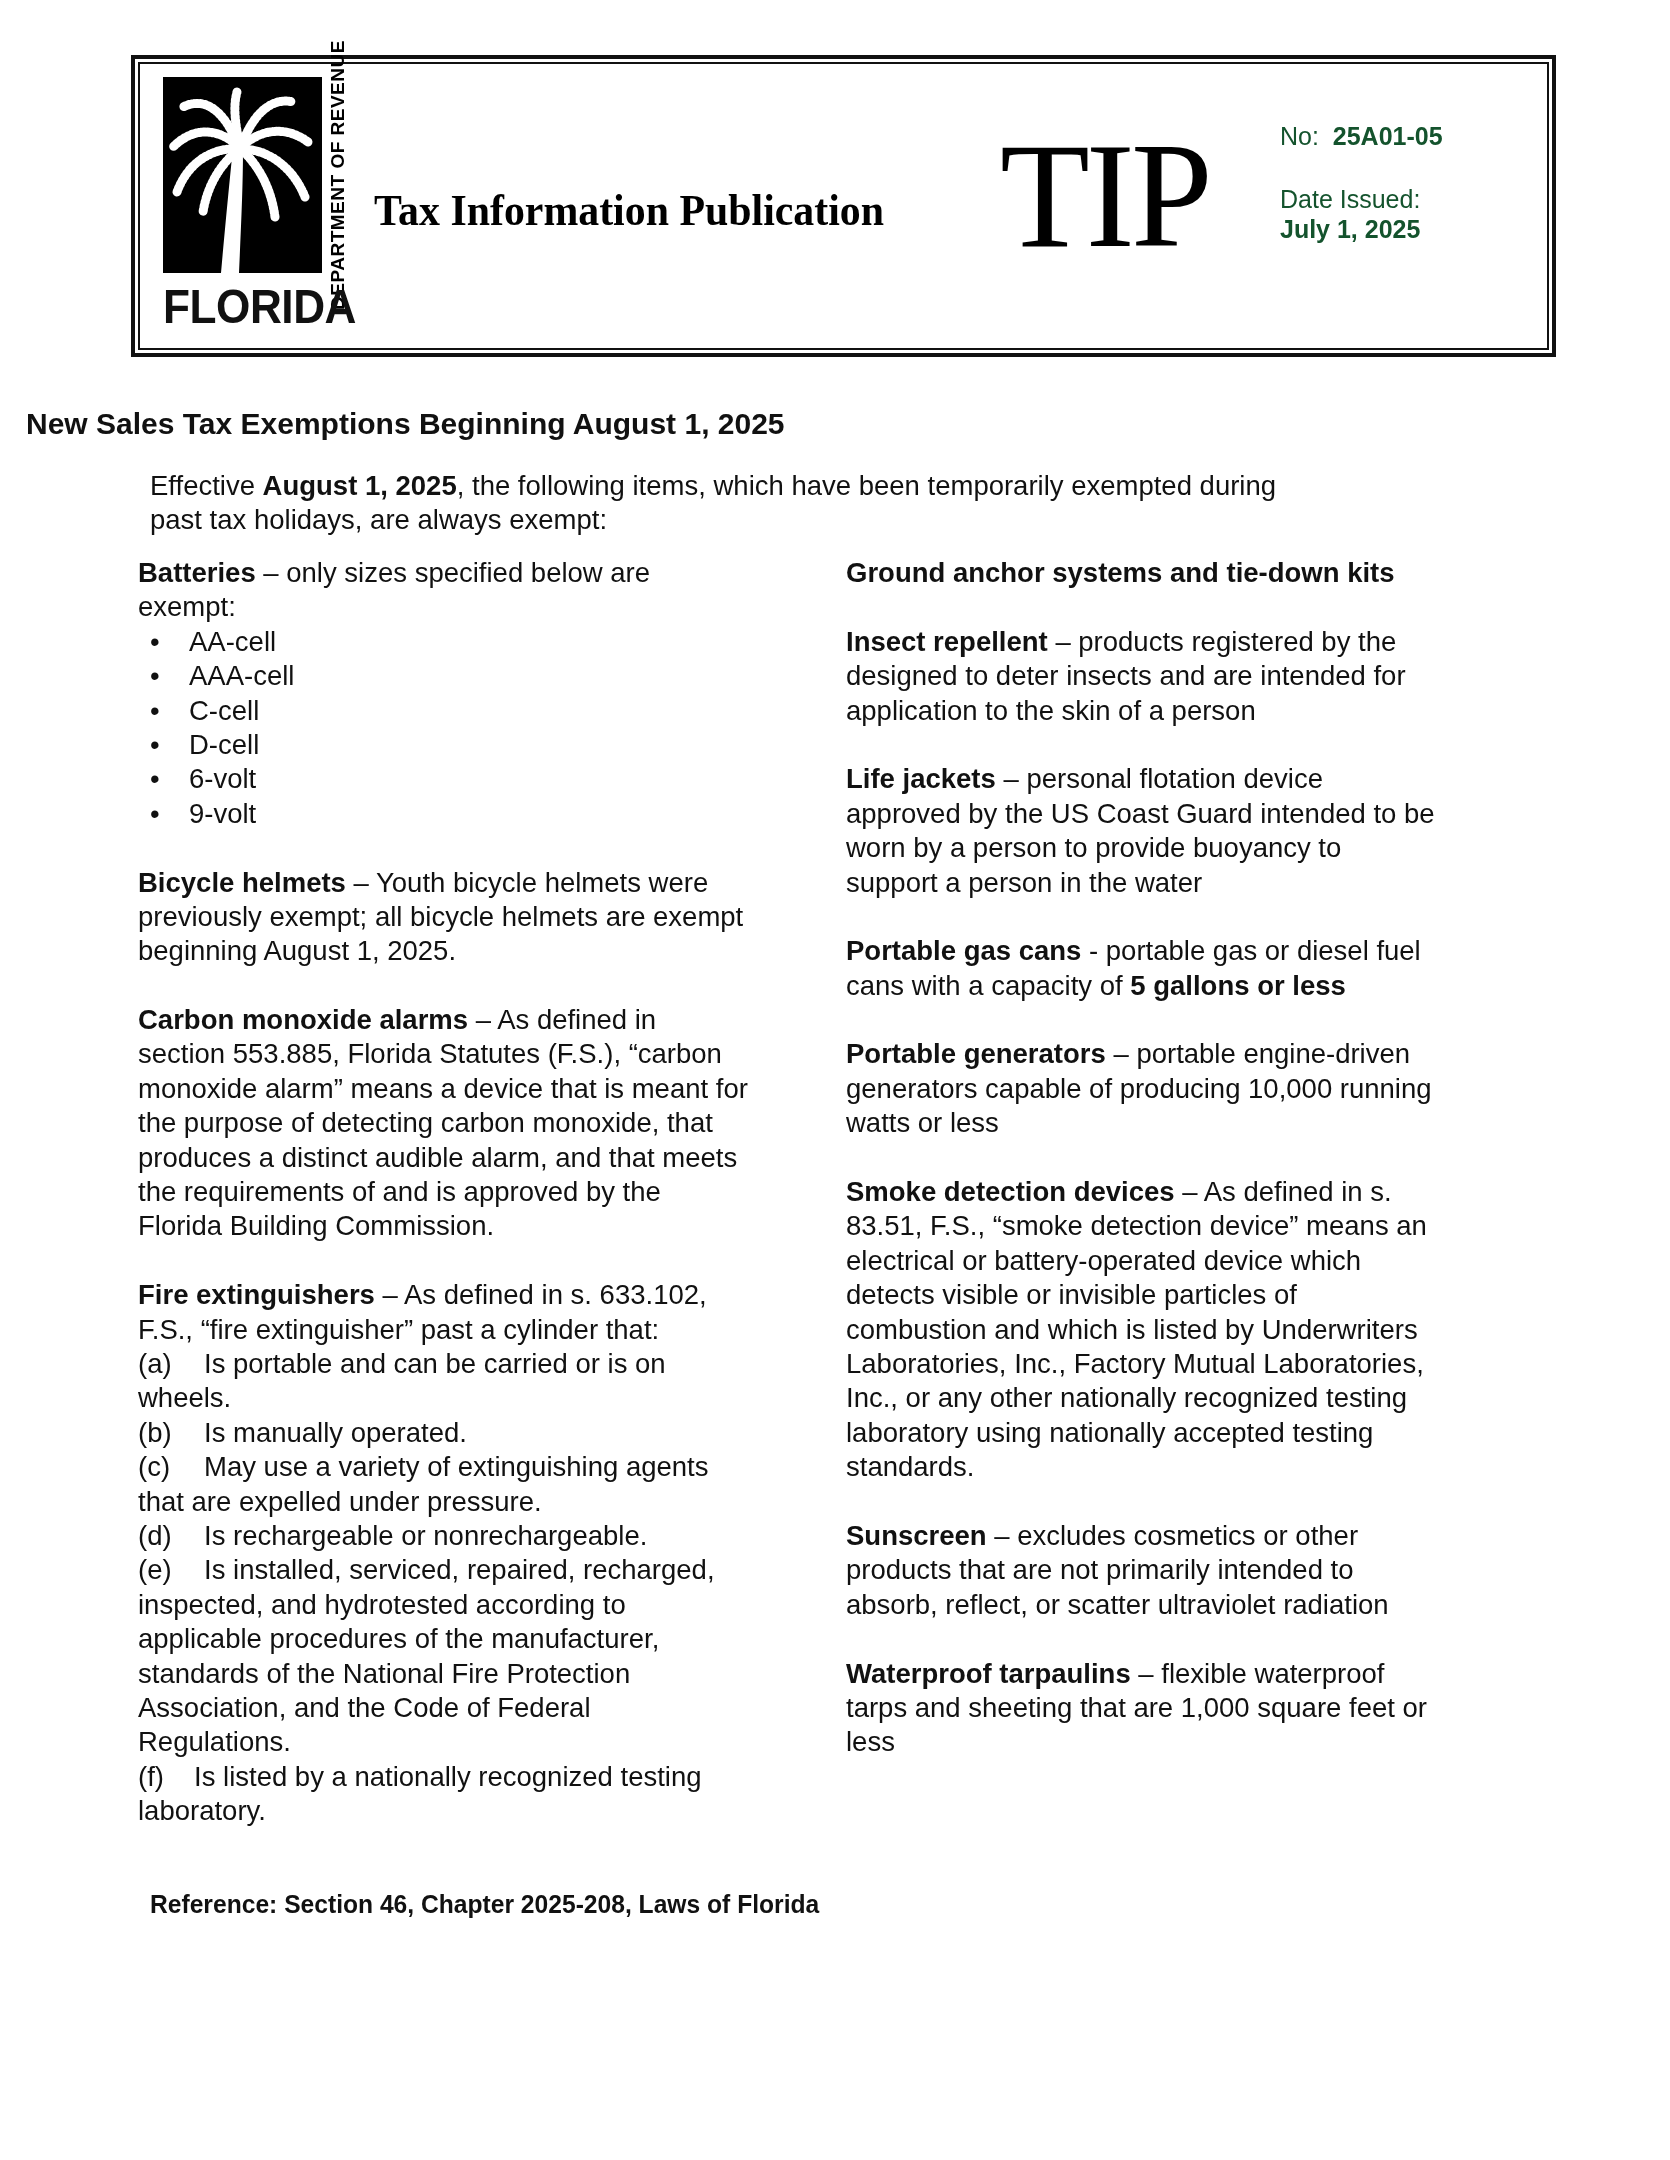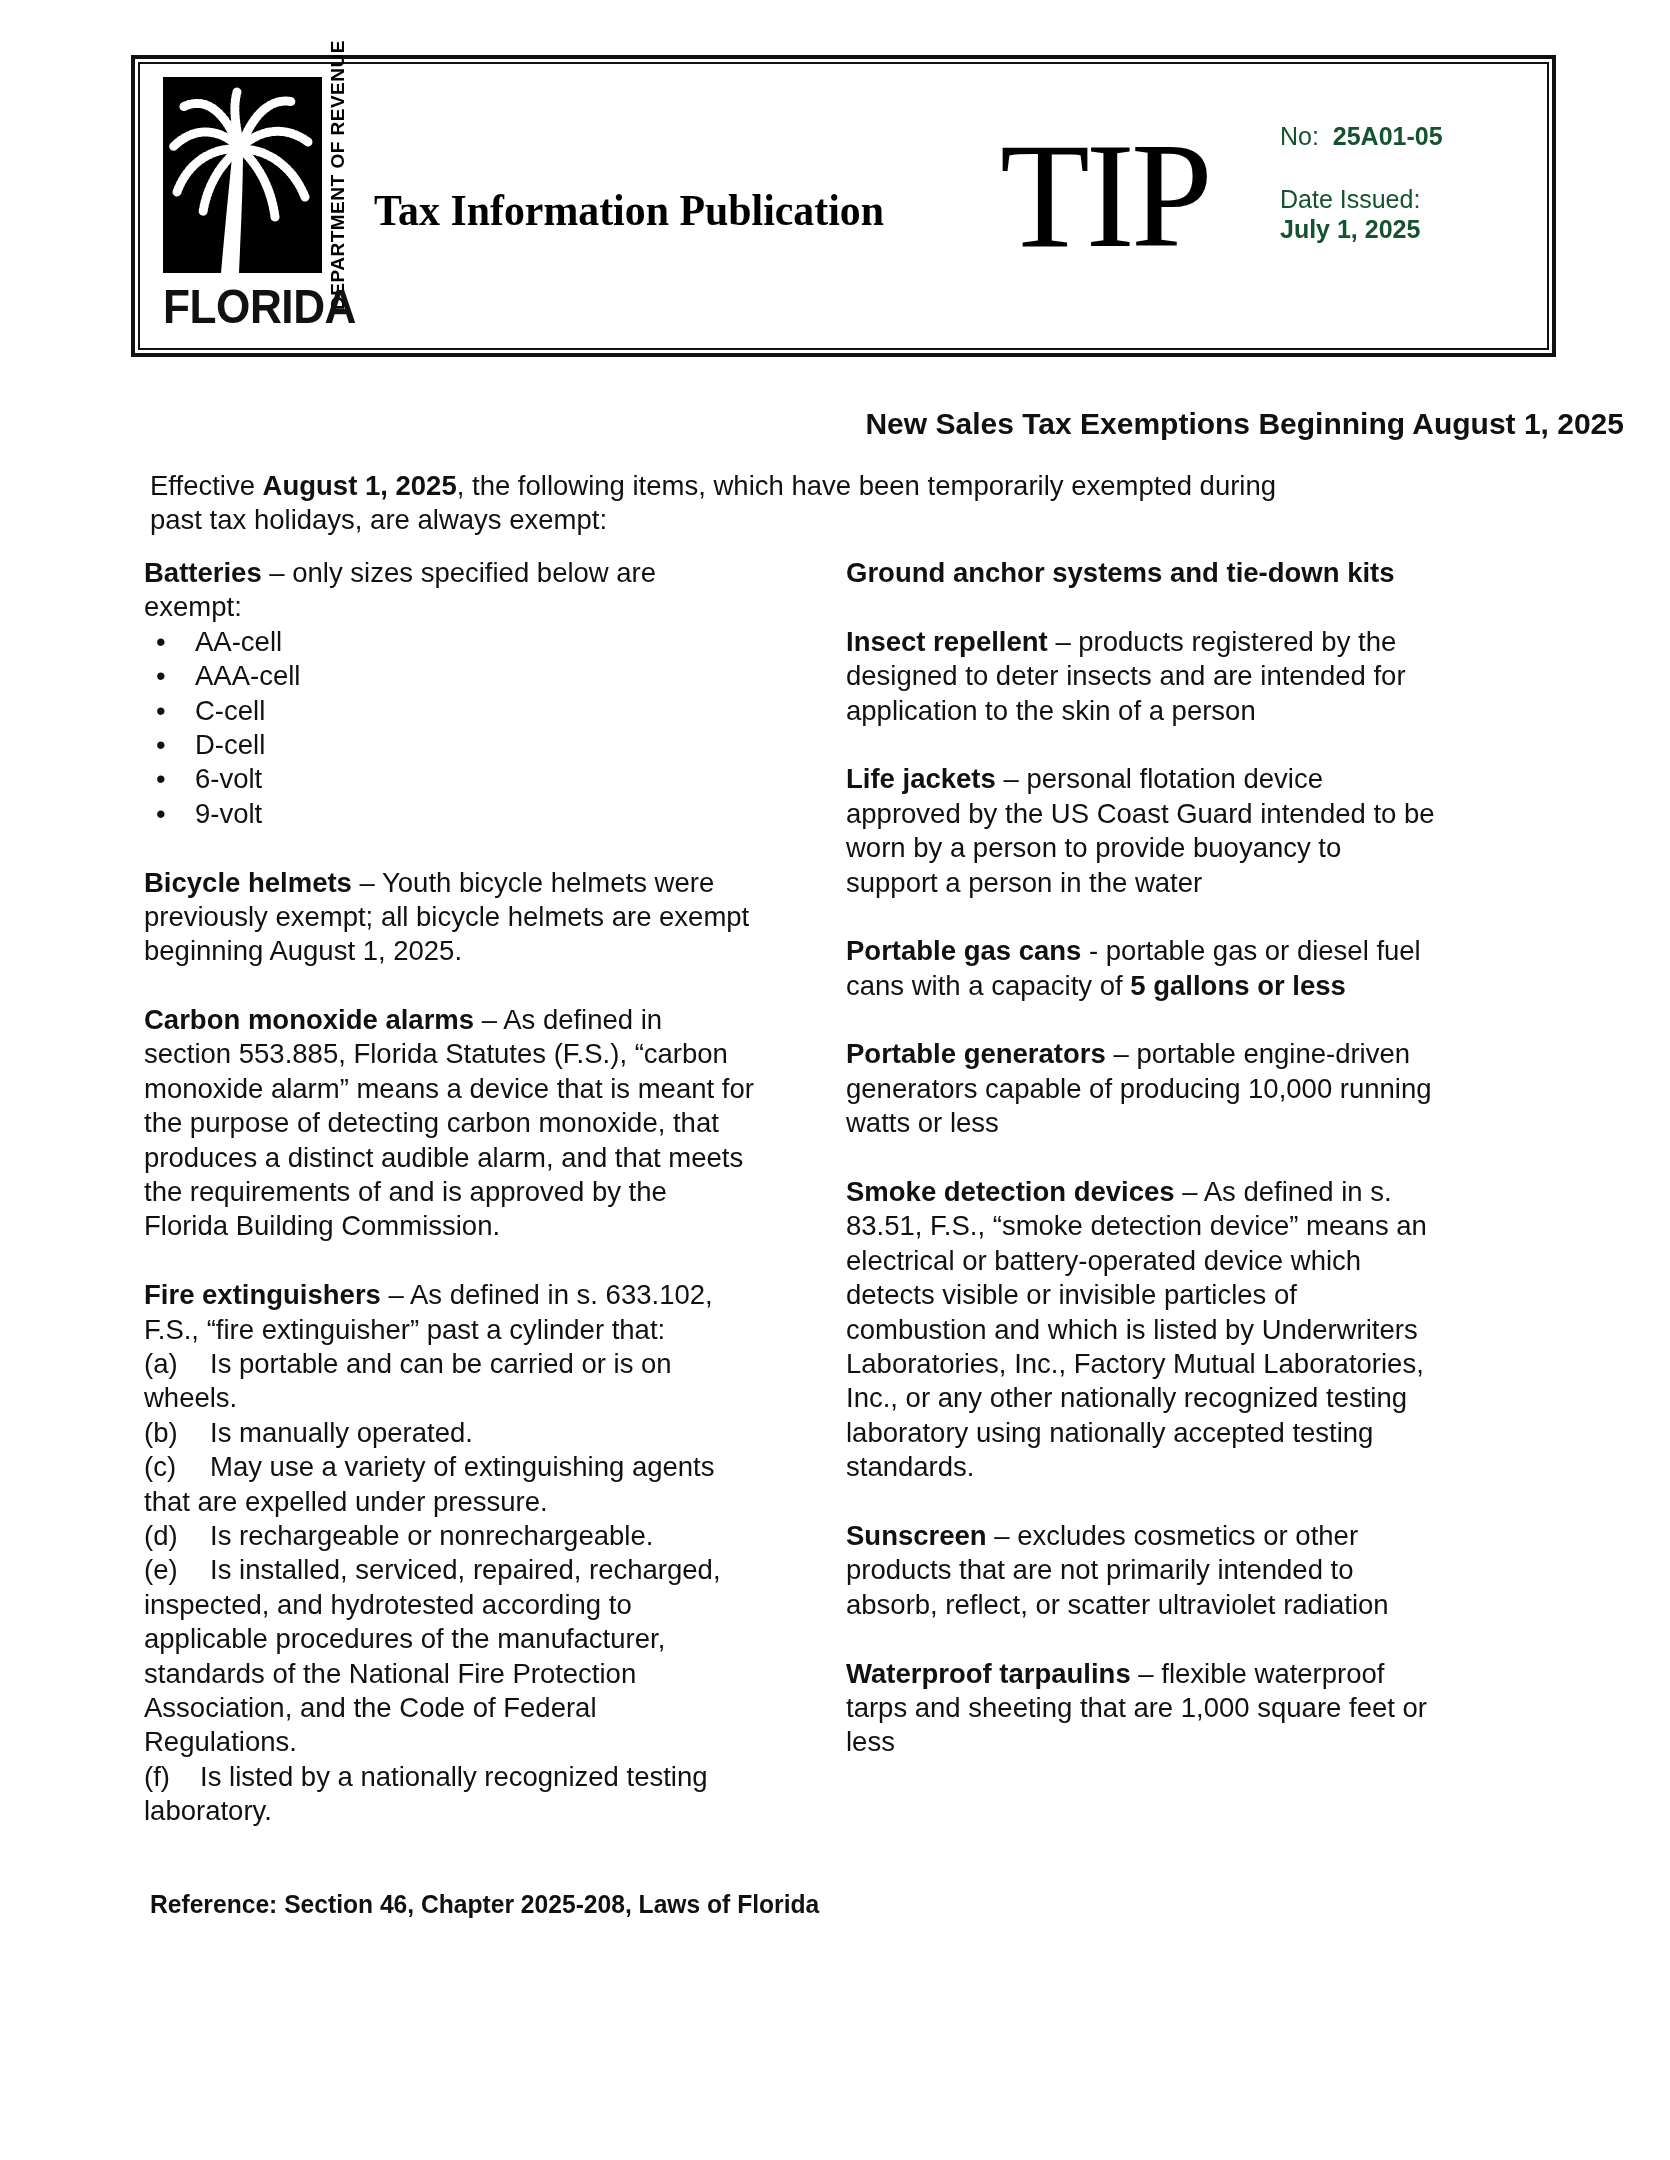--- a/index.html
+++ b/index.html
@@ -21,27 +21,27 @@
   .pub-title { position: absolute; left: 374px; top: 182px; font-family: "Liberation Serif", serif; font-weight: bold; font-size: 45px;
      line-height: 56px; white-space: nowrap; transform: scaleX(0.93); transform-origin: left top; color: #000; }
   .tip { position: absolute; left: 1000px; top: 115px; font-family: "Liberation Serif", serif; font-size: 150px; line-height: 160px;
      letter-spacing: -4px; color: #000; transform: scaleX(0.98); transform-origin: left top; }
   .meta { position: absolute; left: 1280px; font-family: "Liberation Sans", sans-serif; font-size: 25px; line-height: 30px; color: #14532d; white-space: nowrap; }
   .meta b { font-weight: bold; }
   .meta-no { top: 121px; }
   .meta-date-label { top: 184px; }
   .meta-date { top: 214px; font-weight: bold; }
 
-  .doc-title { position: absolute; left: 0; width: 1624px; top: 404px; text-align: right; font-family: "Liberation Sans", sans-serif;
-     font-weight: bold; font-size: 30px; line-height: 40px; color: #111; }
+  .doc-title { position: absolute; left: 0; width: 1624px; top: 404px; text-align: left; font-family: "Liberation Sans", sans-serif;
+     font-weight: bold; font-size: 30px; line-height: 40px; color: #111; padding-left: 26px; }
 
   .body-text { font-family: "Liberation Sans", sans-serif; font-size: 27.5px; line-height: 34.4px; color: #111; }
   .intro { position: absolute; left: 150px; top: 469px; width: 1300px; }
   .col { position: absolute; top: 556px; }
-  .col-left { left: 144px; width: 670px; }
+  .col-left { left: 138px; width: 670px; }
   .col-right { left: 846px; width: 680px; }
   .line { display: block; white-space: nowrap; height: 34.4px; }
   .gap { display: block; height: 34.4px; }
   .term { font-weight: bold; }
   .bullet-line { display: block; white-space: nowrap; height: 34.4px; position: relative; padding-left: 51px; }
   .bullet-dot { position: absolute; left: 12px; top: 0; }
   .marker { display: inline-block; width: 66px; }
 
   .reference { position: absolute; left: 150px; top: 1888px; font-family: "Liberation Sans", sans-serif; font-weight: bold; font-size: 25px;
      line-height: 32px; white-space: nowrap; color: #111; transform: scaleX(0.985); transform-origin: left top; }

